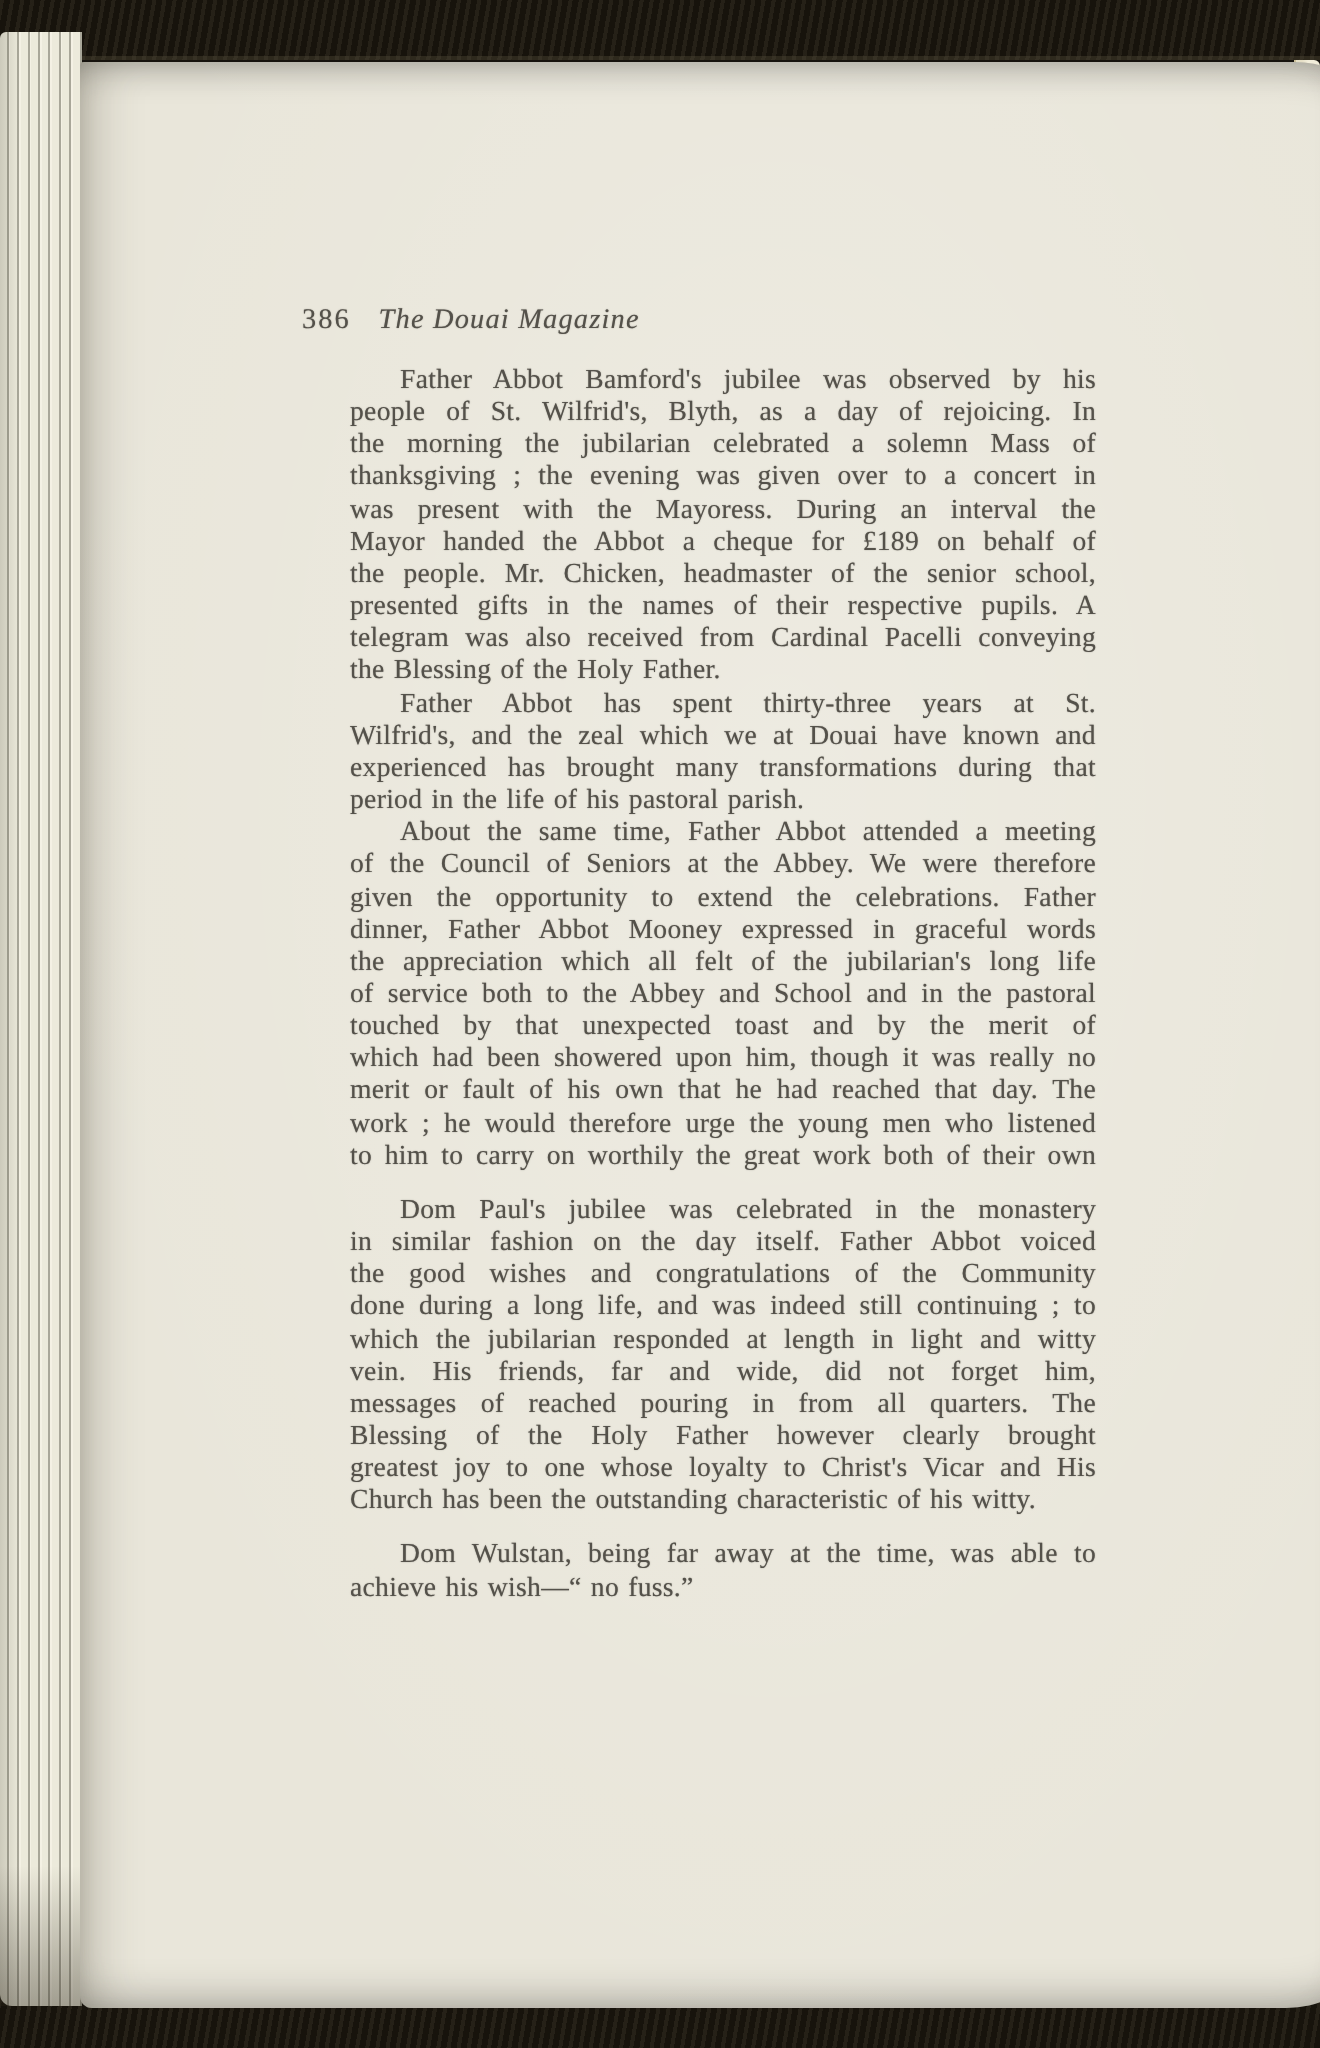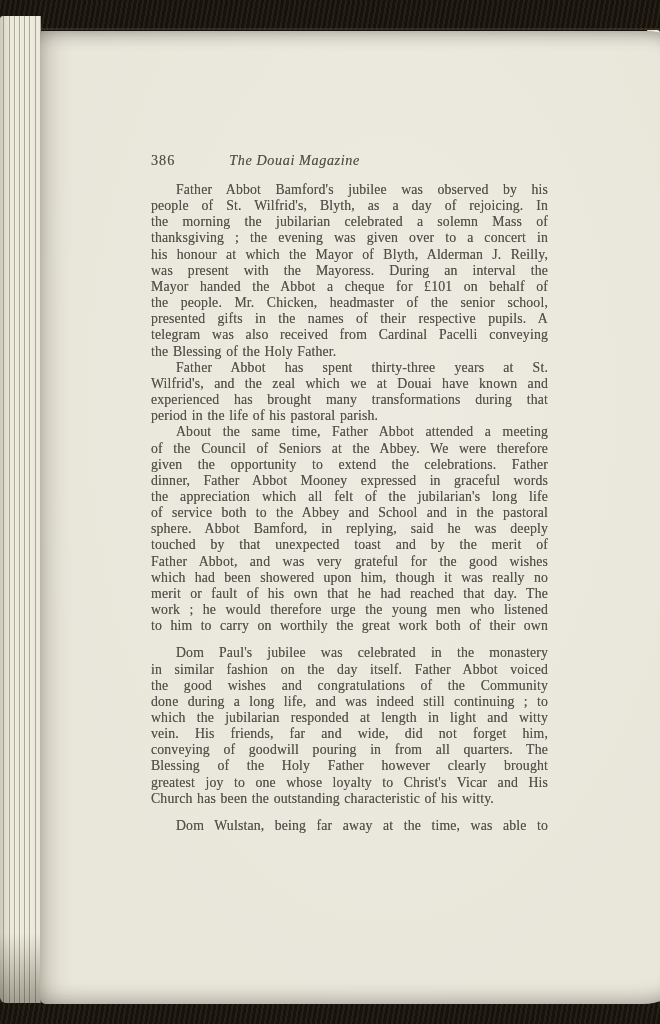--- a/index.html
+++ b/index.html
@@ -65,32 +65,32 @@
   }
 
   .text-block { position:absolute; left:111px; top:121px; width:397px; }
 
   .page-header {
     display:flex; align-items:baseline; gap:14px;
     color:var(--ink, #54514a); font-size:14.2px;
     text-shadow:0 0 0.6px rgba(84,81,74,0.65);
   }
   .page-num { letter-spacing:1px; }
-  .mag-title { font-style:italic; letter-spacing:0.6px;margin-left:40px; }
+  .mag-title { font-style:italic; letter-spacing:0.6px; }
 
   .page-text {
     margin-top:13px;
     font-size:13.8px; line-height:16.15px;
     color:var(--ink, #54514a);
     letter-spacing:0.15px; word-spacing:1px;
     text-shadow:0 0 0.6px rgba(84,81,74,0.65);
   }
   .para { margin:0; }
   .para.space-before { margin-top:11px; }
-  .line { text-align:justify; text-align-last:justify; }
+  .line { text-align:justify; text-align-last:justify;margin-left:24px; }
   .line.last { text-align-last:left; }
   .line.first { padding-left:25px; }
 </style>
 </head>
 <body>
 
 <div class="scene" style="--paper: #e9e6da; --ink: #54514a;">
   <div class="cover-band top"></div>
   <div class="cover-band bottom"></div>
   <div class="page-edges"></div>
@@ -101,60 +101,58 @@
       <div class="page-header">
         <span class="page-num">386</span>
         <span class="mag-title">The Douai Magazine</span>
       </div>
       <div class="page-text">
           <div class="para">
             <div class="line first">Father Abbot Bamford's jubilee was observed by his</div>
             <div class="line">people of St. Wilfrid's, Blyth, as a day of rejoicing.  In</div>
             <div class="line">the morning the jubilarian celebrated a solemn Mass of</div>
             <div class="line">thanksgiving ; the evening was given over to a concert in</div>
-            <div class="line">his honour at which the Mayor of Blyth, Alderman J. Reilly,</div>
             <div class="line">was present with the Mayoress.  During an interval the</div>
-            <div class="line">Mayor handed the Abbot a cheque for £101 on behalf of</div>
+            <div class="line">Mayor handed the Abbot a cheque for £189 on behalf of</div>
             <div class="line">the people.  Mr. Chicken, headmaster of the senior school,</div>
             <div class="line">presented gifts in the names of their respective pupils.  A</div>
             <div class="line">telegram was also received from Cardinal Pacelli conveying</div>
             <div class="line last">the Blessing of the Holy Father.</div>
           </div>
           <div class="para">
             <div class="line first">Father Abbot has spent thirty-three years at St.</div>
             <div class="line">Wilfrid's, and the zeal which we at Douai have known and</div>
             <div class="line">experienced has brought many transformations during that</div>
             <div class="line last">period in the life of his pastoral parish.</div>
           </div>
           <div class="para">
             <div class="line first">About the same time, Father Abbot attended a meeting</div>
             <div class="line">of the Council of Seniors at the Abbey.  We were therefore</div>
             <div class="line">given the opportunity to extend the celebrations.  Father</div>
             <div class="line">dinner, Father Abbot Mooney expressed in graceful words</div>
             <div class="line">the appreciation which all felt of the jubilarian's long life</div>
             <div class="line">of service both to the Abbey and School and in the pastoral</div>
-            <div class="line">sphere.  Abbot Bamford, in replying, said he was deeply</div>
             <div class="line">touched by that unexpected toast and by the merit of</div>
-            <div class="line">Father Abbot, and was very grateful for the good wishes</div>
             <div class="line">which had been showered upon him, though it was really no</div>
             <div class="line">merit or fault of his own that he had reached that day.  The</div>
             <div class="line">work ; he would therefore urge the young men who listened</div>
             <div class="line">to him to carry on worthily the great work both of their own</div>
           </div>
           <div class="para space-before">
             <div class="line first">Dom Paul's jubilee was celebrated in the monastery</div>
             <div class="line">in similar fashion on the day itself.  Father Abbot voiced</div>
             <div class="line">the good wishes and congratulations of the Community</div>
             <div class="line">done during a long life, and was indeed still continuing ; to</div>
             <div class="line">which the jubilarian responded at length in light and witty</div>
             <div class="line">vein.  His friends, far and wide, did not forget him,</div>
-            <div class="line">conveying of goodwill pouring in from all quarters.  The</div>
+            <div class="line">messages of reached pouring in from all quarters.  The</div>
             <div class="line">Blessing of the Holy Father however clearly brought</div>
             <div class="line">greatest joy to one whose loyalty to Christ's Vicar and His</div>
             <div class="line last">Church has been the outstanding characteristic of his witty.</div>
           </div>
           <div class="para space-before">
             <div class="line first">Dom Wulstan, being far away at the time, was able to</div>
+            <div class="line last">achieve his wish—“ no fuss.”</div>
           </div>
         </div>
     </div>
   </div>
 </div>
 
 </body></html>

